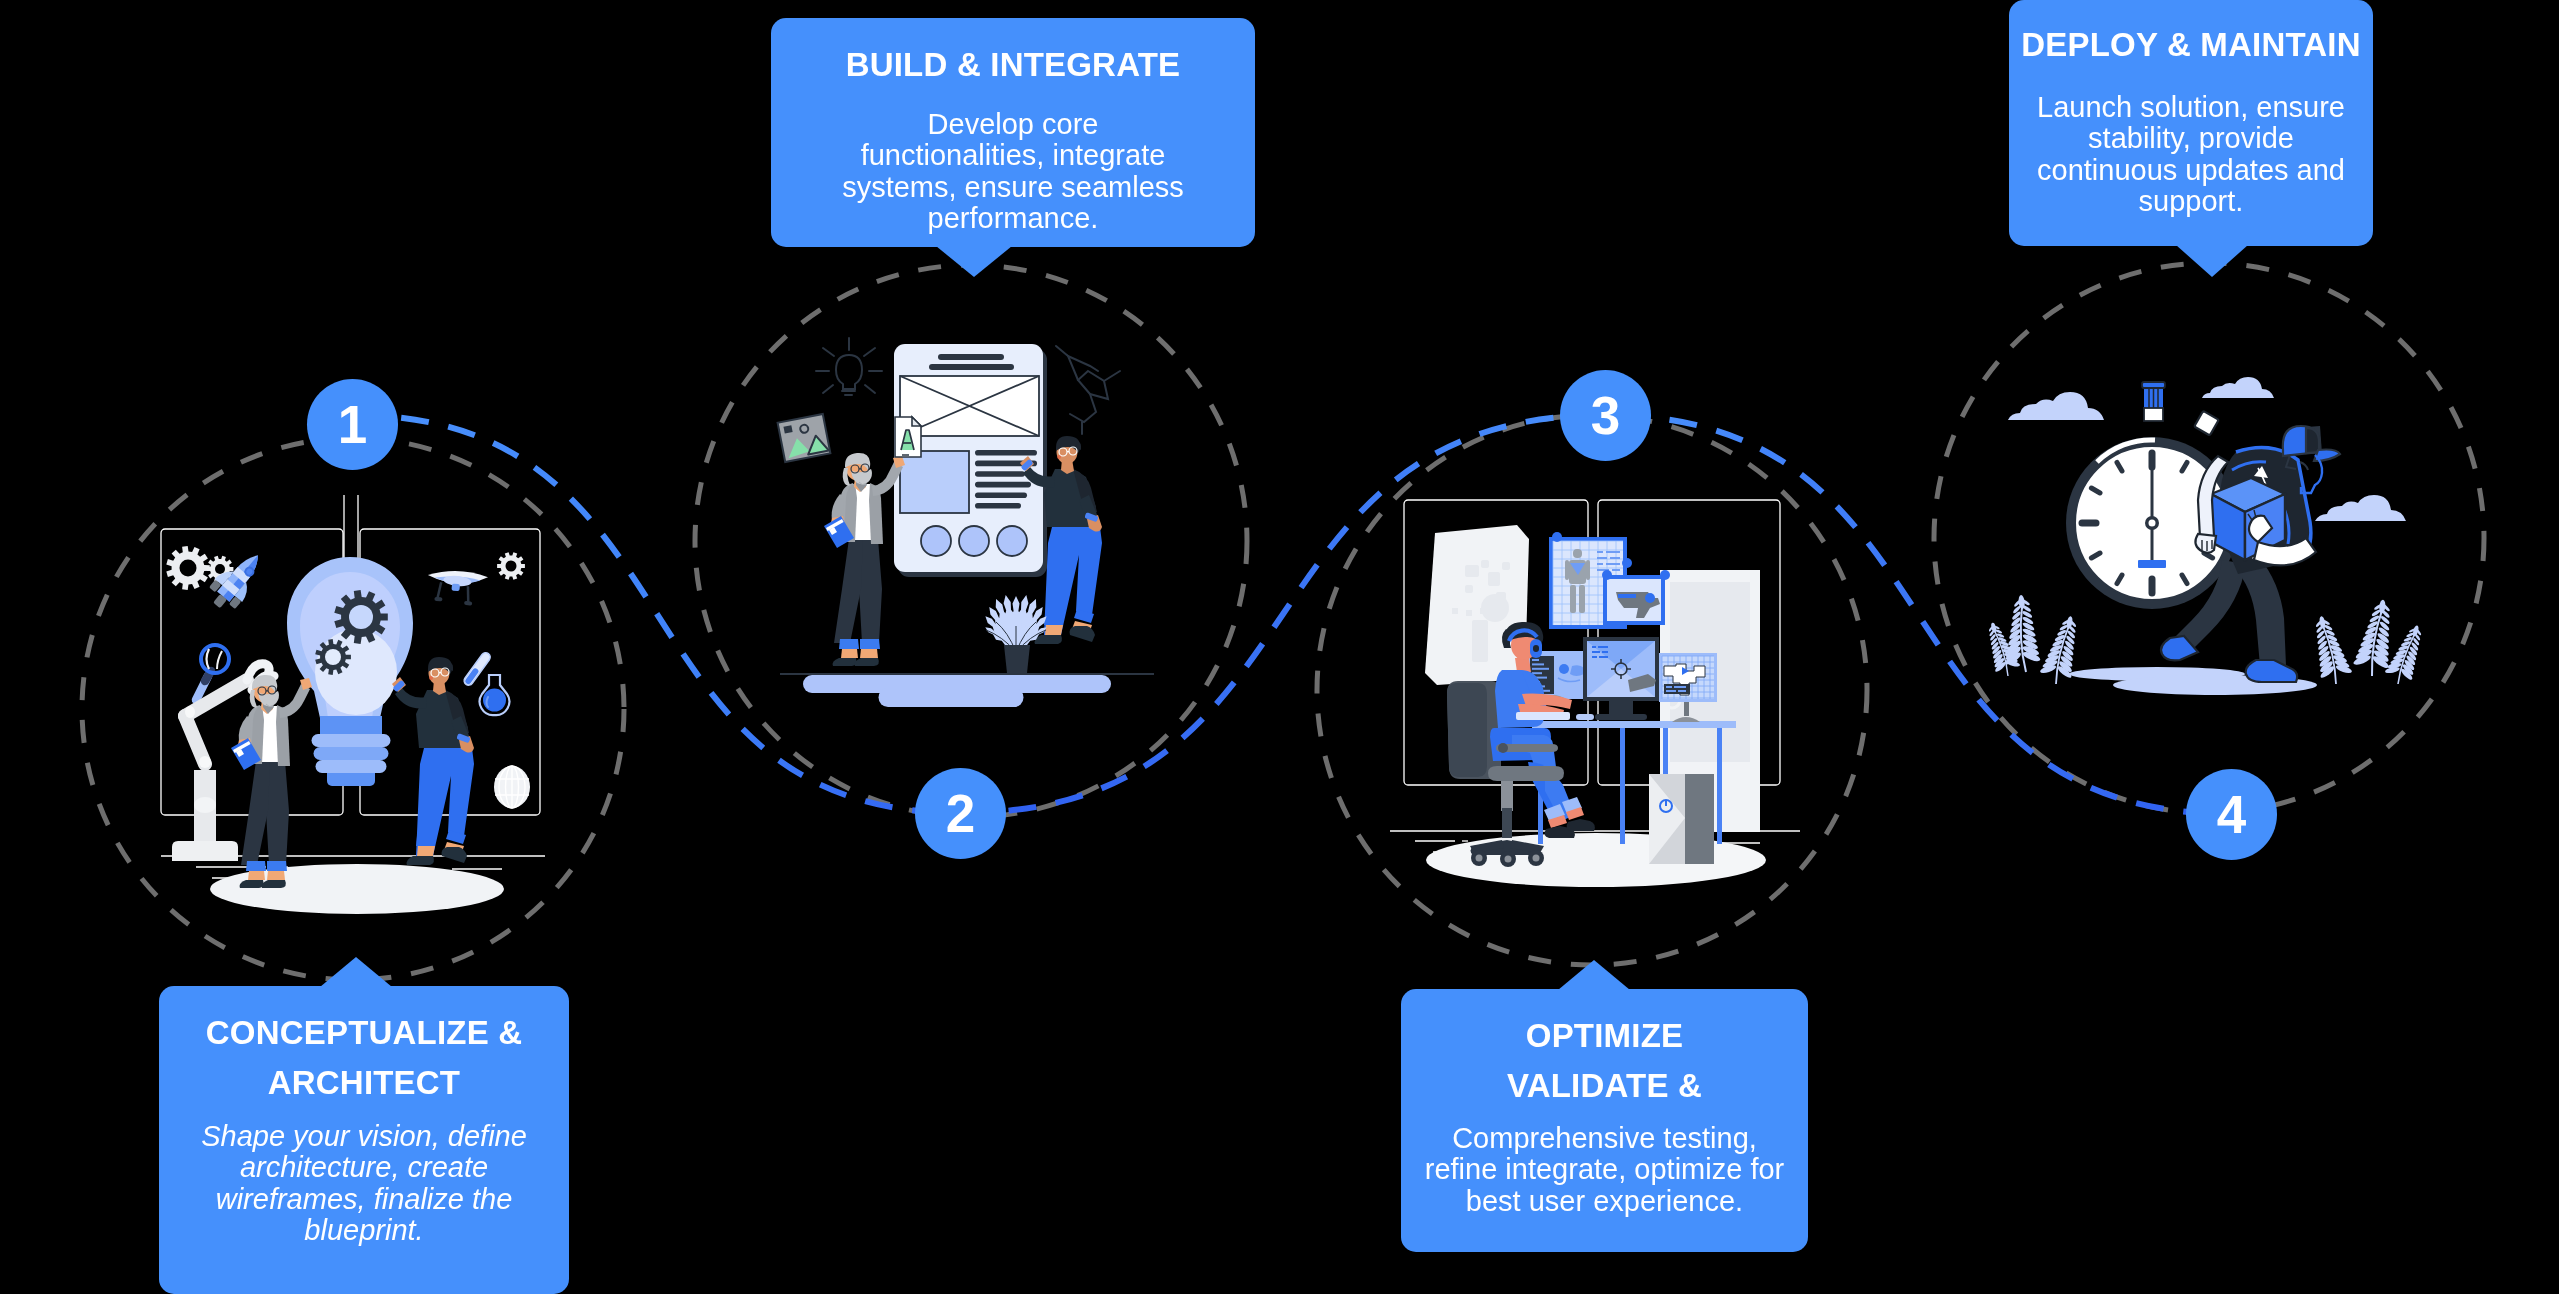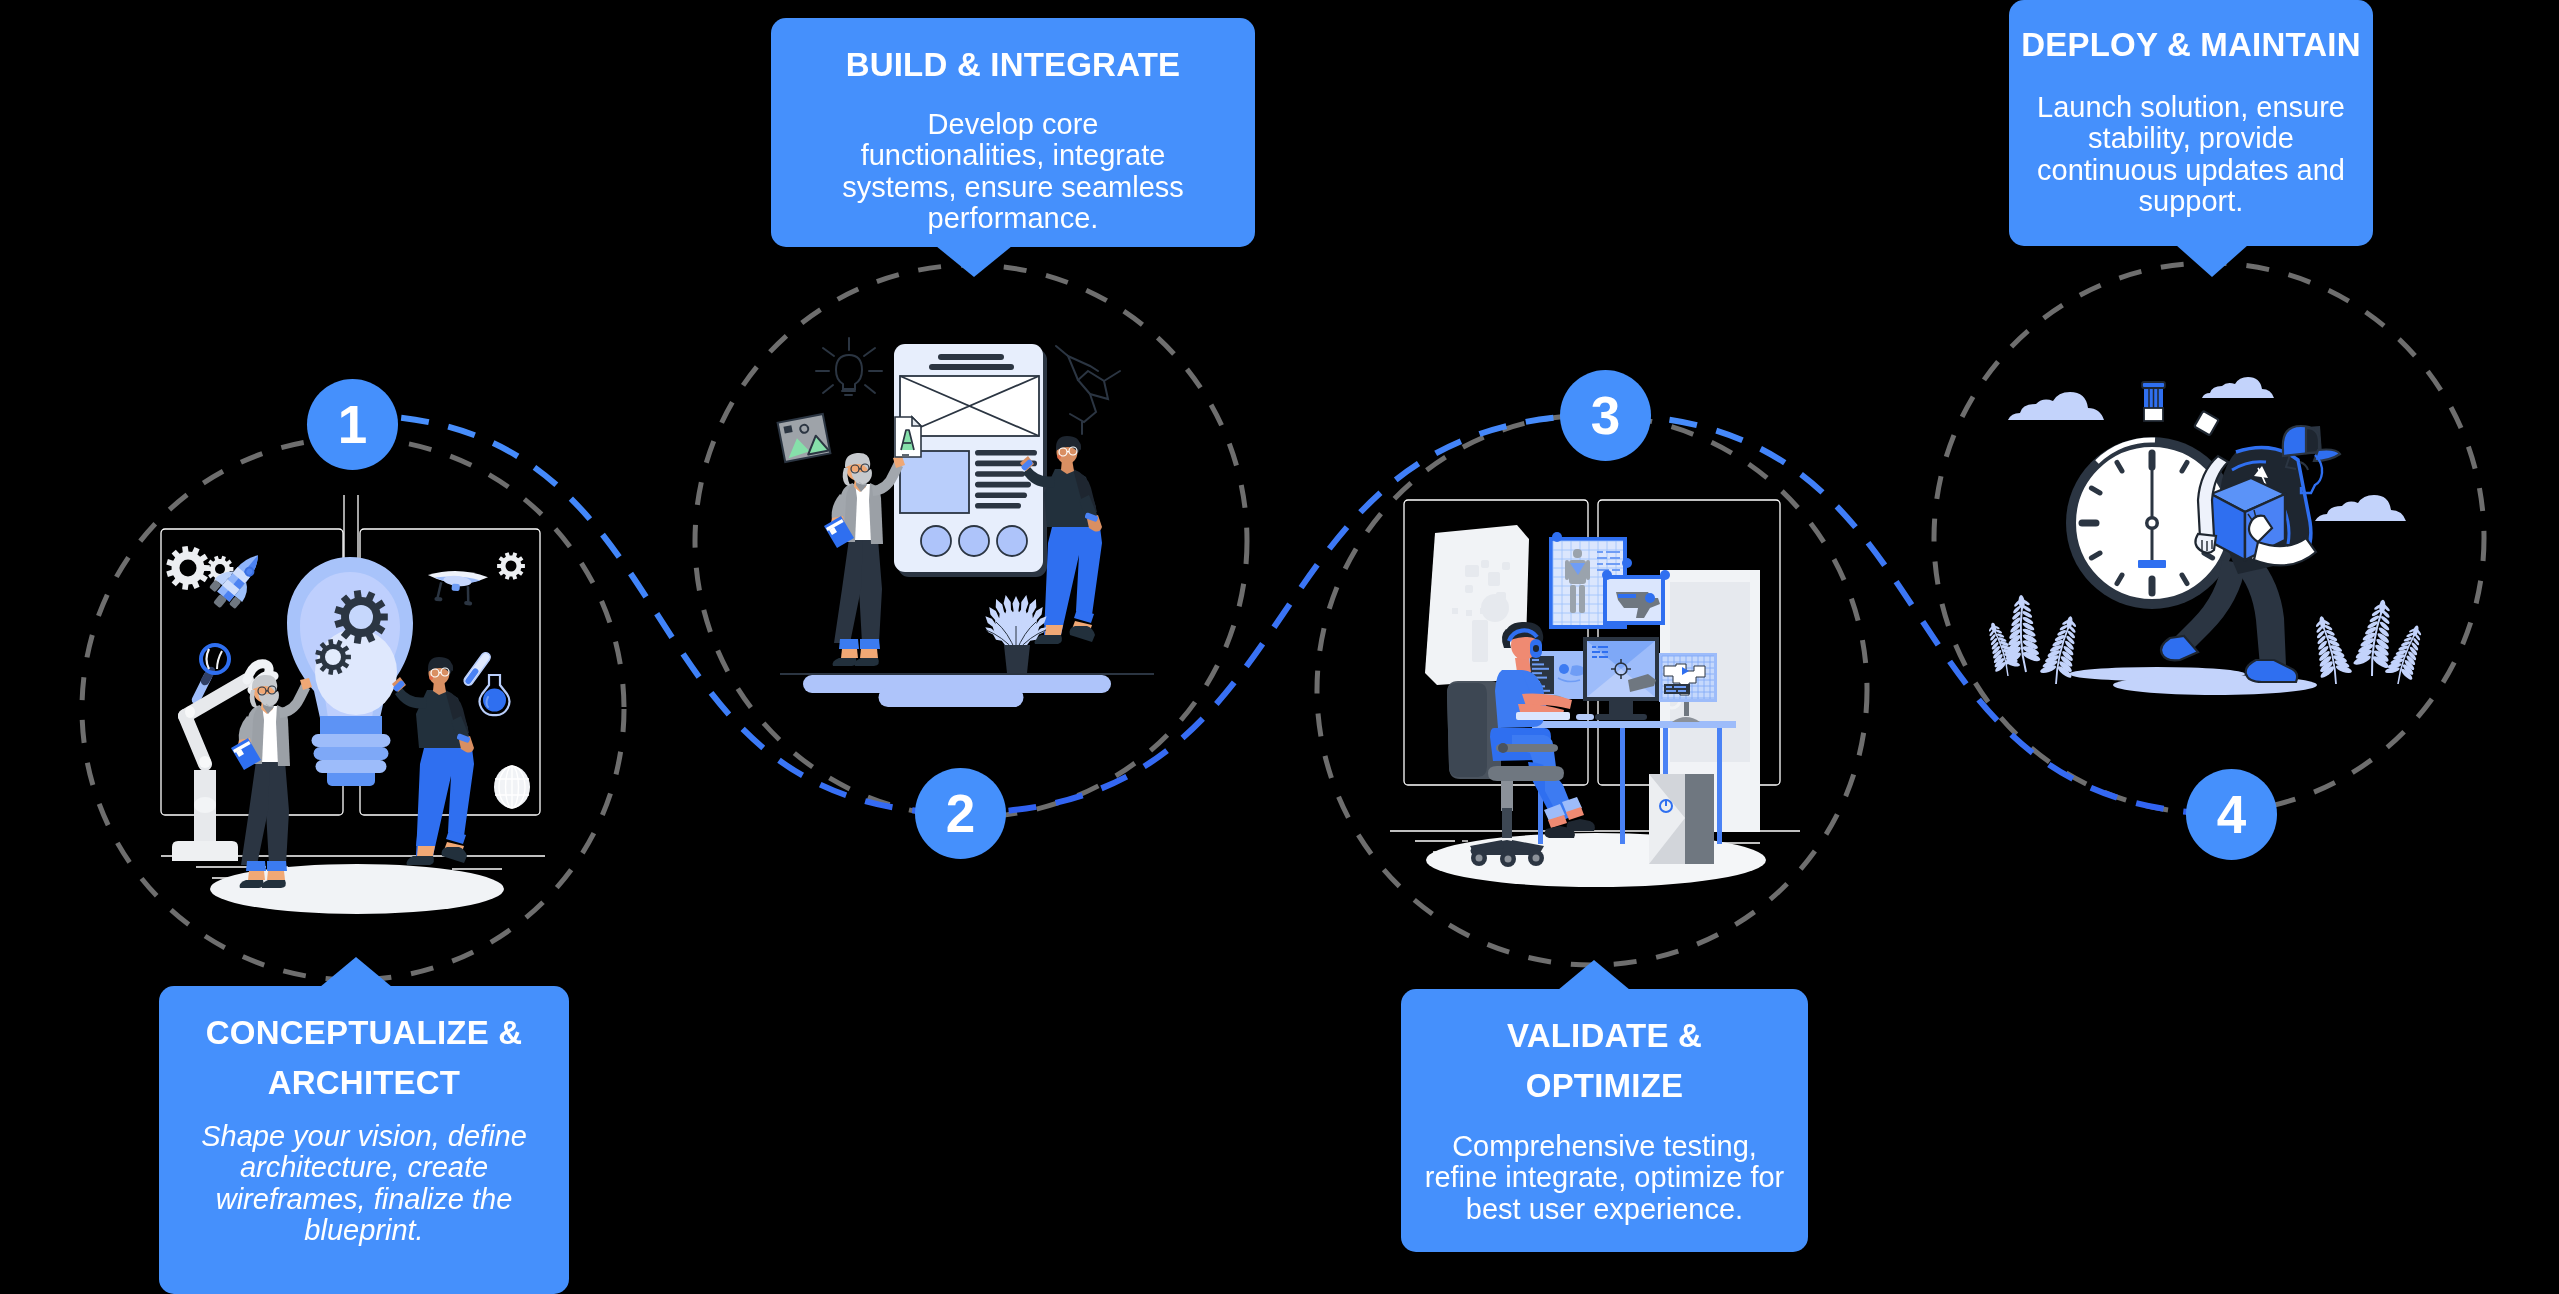--- a/index.html
+++ b/index.html
@@ -830,24 +830,24 @@
     <div class="body" style="margin-top:19px;">
       <div>Develop core</div>
       <div>functionalities, integrate</div>
       <div>systems, ensure seamless</div>
       <div>performance.</div>
     </div>
   </div>
 
   <div class="card" style="left:1401px;top:989px;width:407px;height:263px;padding-top:22px;">
     <div class="title">
+      <div>OPTIMIZE</div>
       <div>VALIDATE &amp;</div>
-      <div>OPTIMIZE</div>
-    </div>
-    <div class="body" style="margin-top:20px;">
+    </div>
+    <div class="body" style="margin-top:12px;">
       <div>Comprehensive testing,</div>
       <div>refine integrate, optimize for</div>
       <div>best user experience.</div>
     </div>
   </div>
 
   <div class="card" style="left:2009px;top:0px;width:364px;height:246px;padding-top:20px;">
     <div class="title">
       <div>DEPLOY &amp; MAINTAIN</div>
     </div>

